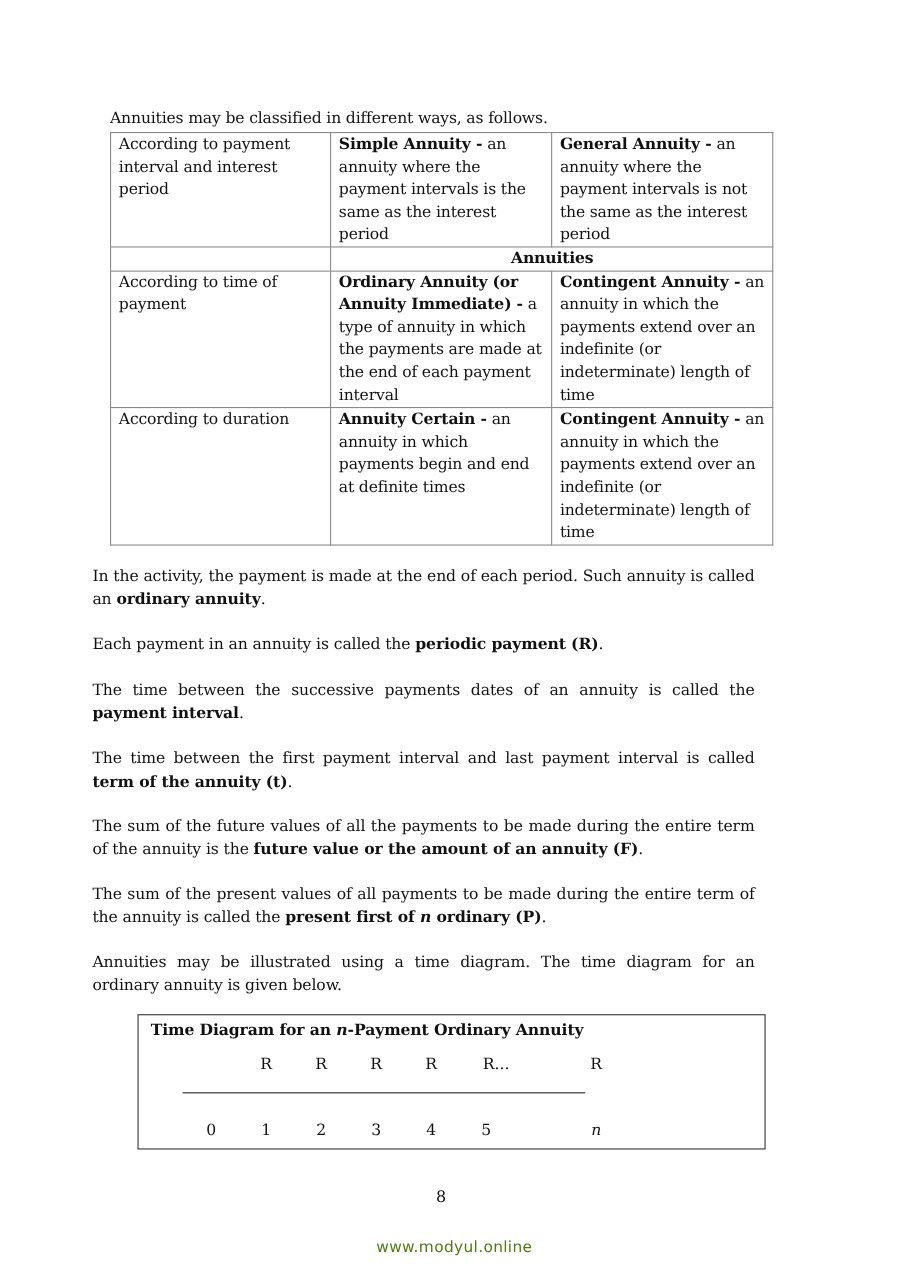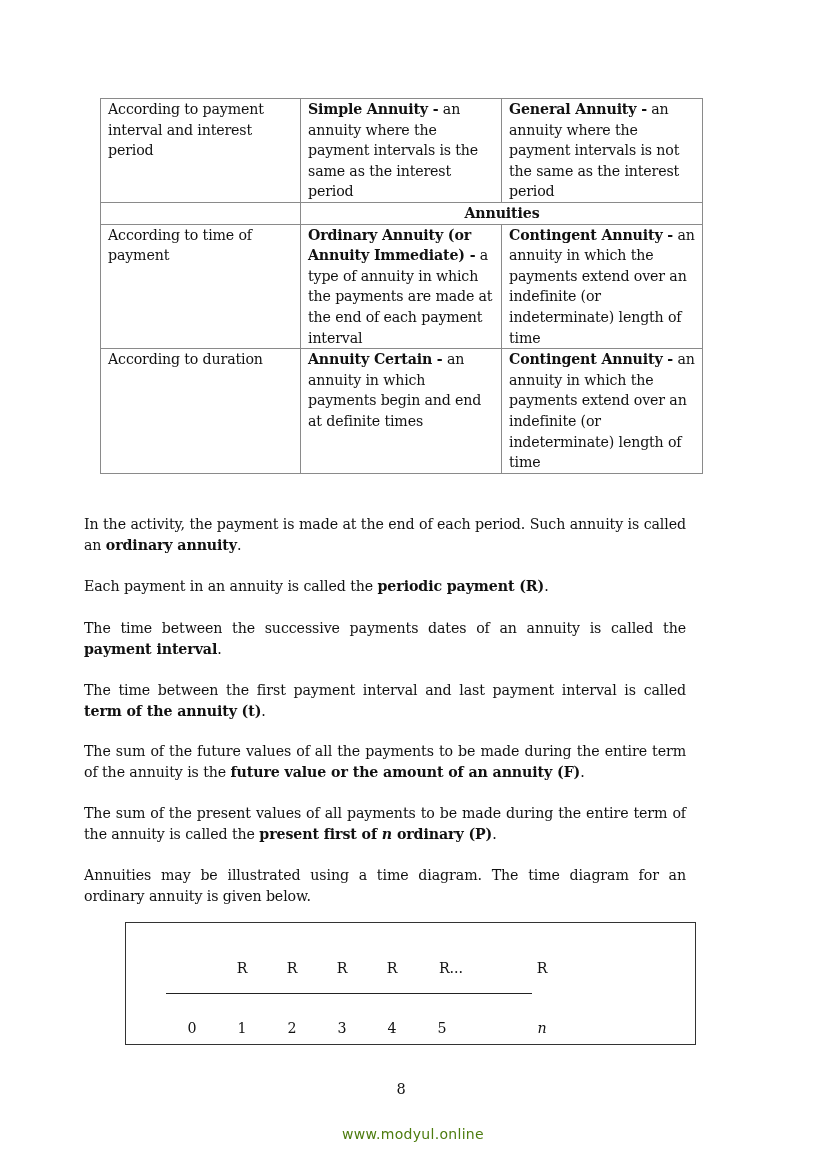--- a/index.html
+++ b/index.html
@@ -110,20 +110,21 @@
       font-family: "DejaVu Sans", "Liberation Sans", sans-serif;
       font-size: 14px;
       color: #4d7c0f;
       letter-spacing: 0.3px;
     }
   </style>
 </head>
 <body>
 
 <div class="page">
+  <p class="intro">Annuities may be classified in different ways, as follows.</p>
   <table class="cls">
     <colgroup>
         <col class="c1">
         <col class="c2">
         <col class="c3">
       </colgroup>
     <tbody>
         <tr style="height:104px;">
       <td>According to payment interval and interest period</td>
       <td><b>Simple Annuity -</b><span> an annuity where the payment intervals is the same as the interest period</span></td>
@@ -155,20 +156,21 @@
 
 <p class="para" style="top:680px;"><span>The time between the first payment interval and last payment interval is called </span><b>term of the annuity (t)</b><span>.</span></p>
 
 <p class="para" style="top:741px;"><span>The sum of the future values of all the payments to be made during the entire term of the annuity is the </span><b>future value or the amount of an annuity (F)</b><span>.</span></p>
 
 <p class="para" style="top:803px;"><span>The sum of the present values of all payments to be made during the entire term of the annuity is called the </span><b><span>present first of </span><i>n</i><span> ordinary (P)</span></b><span>.</span></p>
 
 <p class="para" style="top:865px;">Annuities may be illustrated using a time diagram. The time diagram for an ordinary annuity is given below.</p>
 
 <div class="diagram-box">
+  <div class="diagram-title"><span>Time Diagram for an </span><i>n</i><span>-Payment Ordinary Annuity</span></div>
 
   <span class="r-label" style="left:116px;">R</span>
   <span class="r-label" style="left:166px;">R</span>
   <span class="r-label" style="left:216px;">R</span>
   <span class="r-label" style="left:266px;">R</span>
   <span class="r-label" style="left:325px;">R...</span>
   <span class="r-label" style="left:416px;">R</span>
 
   <div class="timeline"></div>
 

